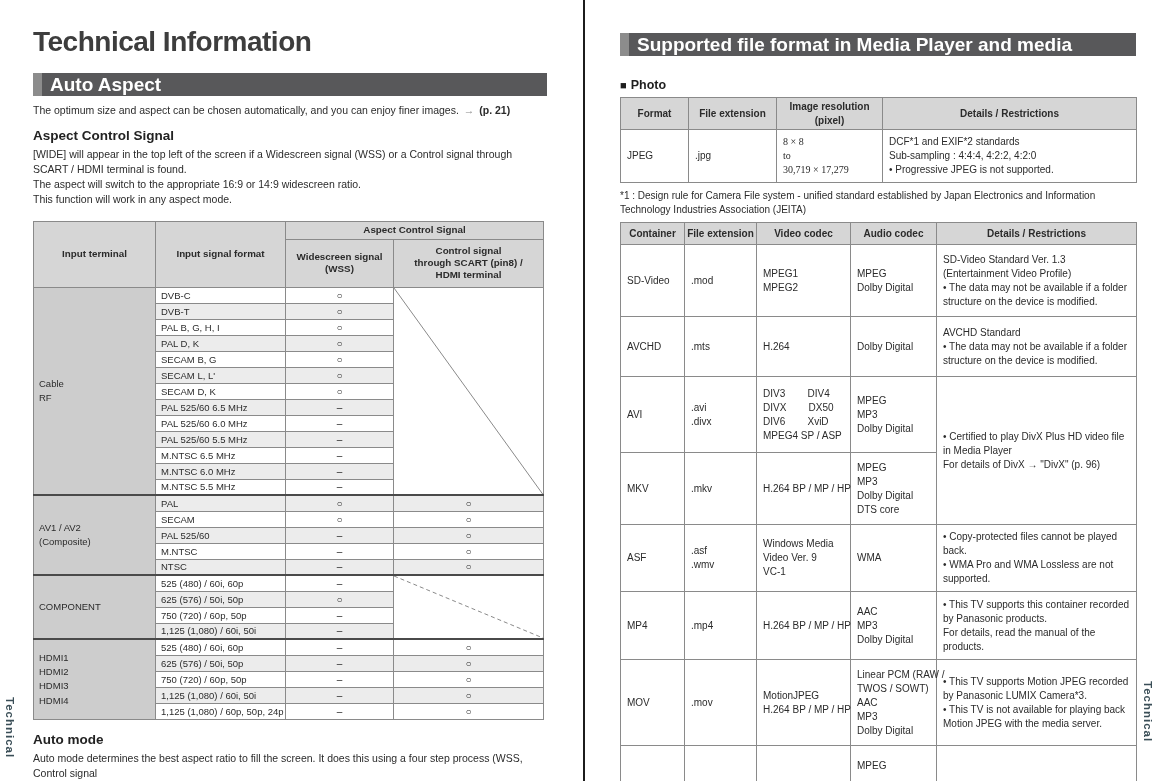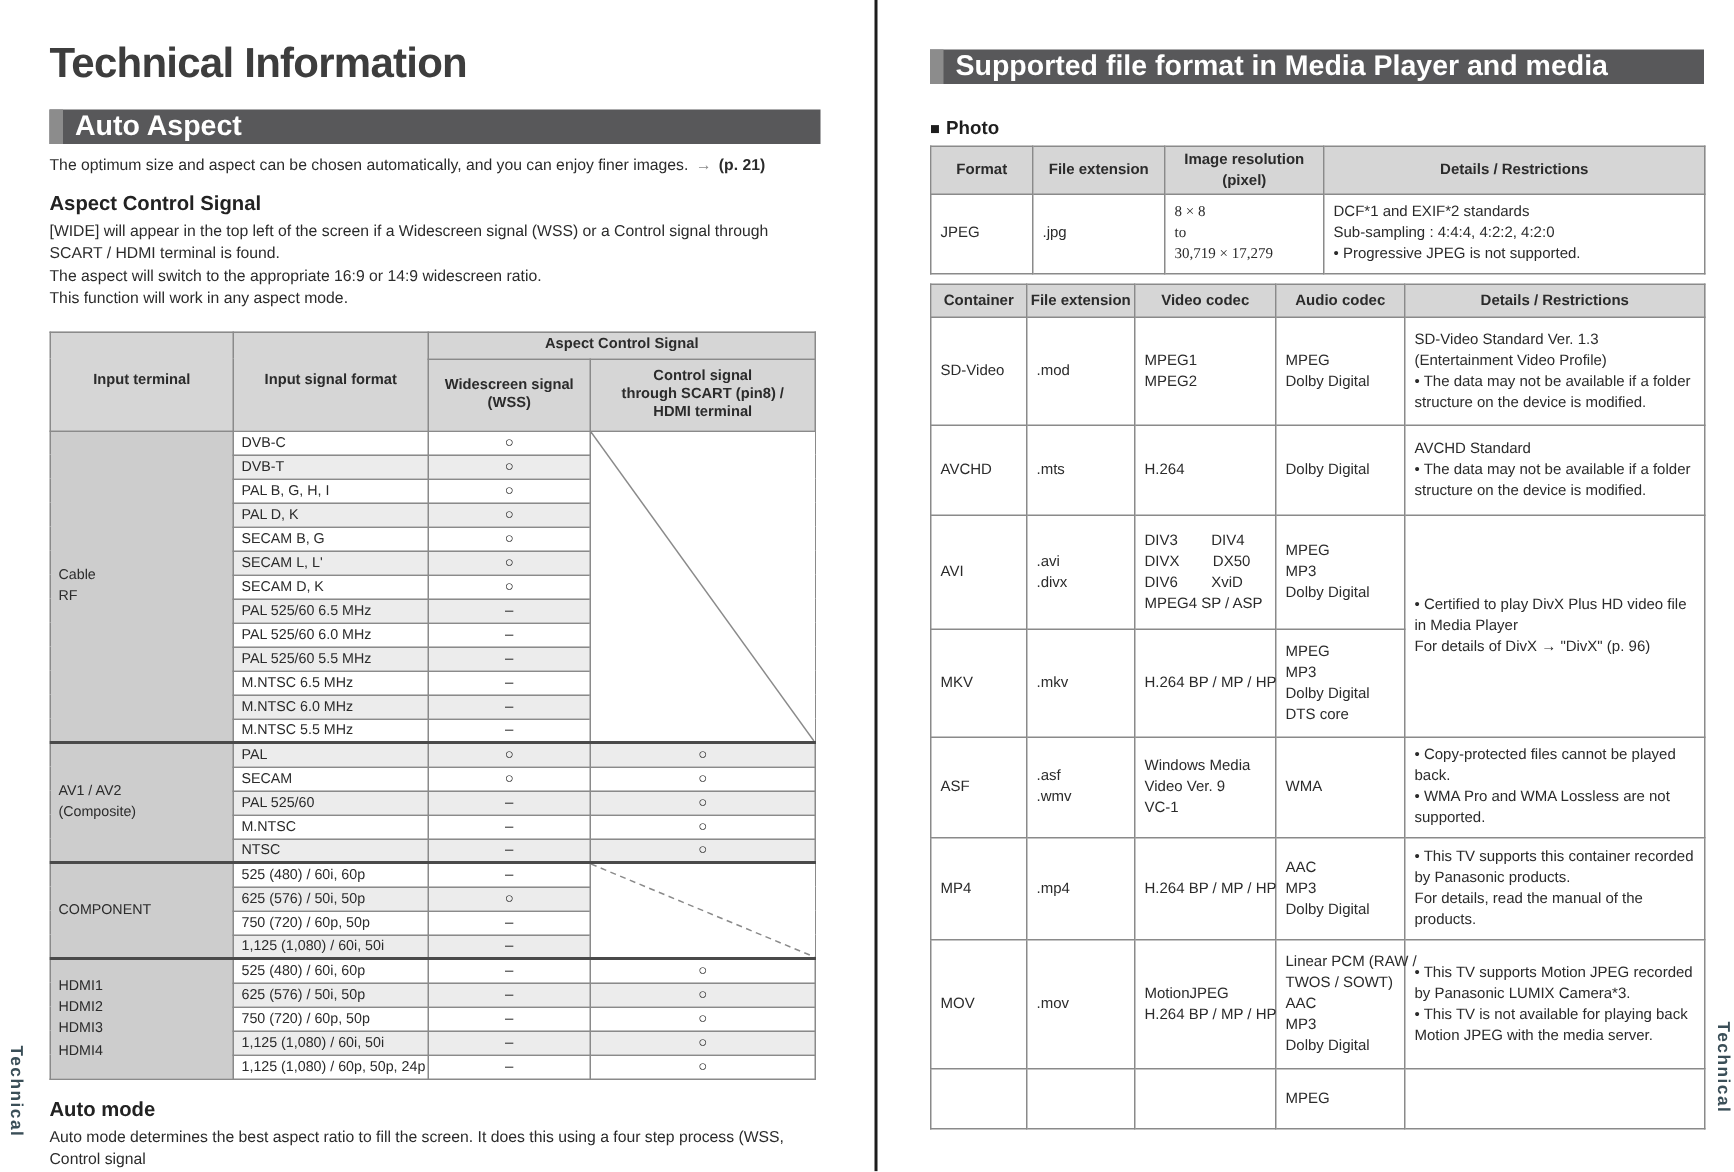--- a/index.html
+++ b/index.html
@@ -294,20 +294,21 @@
 to
 30,719 × 17,279</td>
           <td class="det">DCF*1 and EXIF*2 standards
 Sub-sampling : 4:4:4, 4:2:2, 4:2:0
 • Progressive JPEG is not supported.</td>
         </tr>
       </tbody>
     </table>
 
     <div class="footnotes">
+      <div class="footnote">*1 : Design rule for Camera File system - unified standard established by Japan Electronics and Information Technology Industries Association (JEITA)</div>
     </div>
 
 
     <table class="media-table video-table">
       <colgroup>
         <col style="width:64px">
           <col style="width:72px">
           <col style="width:94px">
           <col style="width:86px">
           <col style="width:200px">

